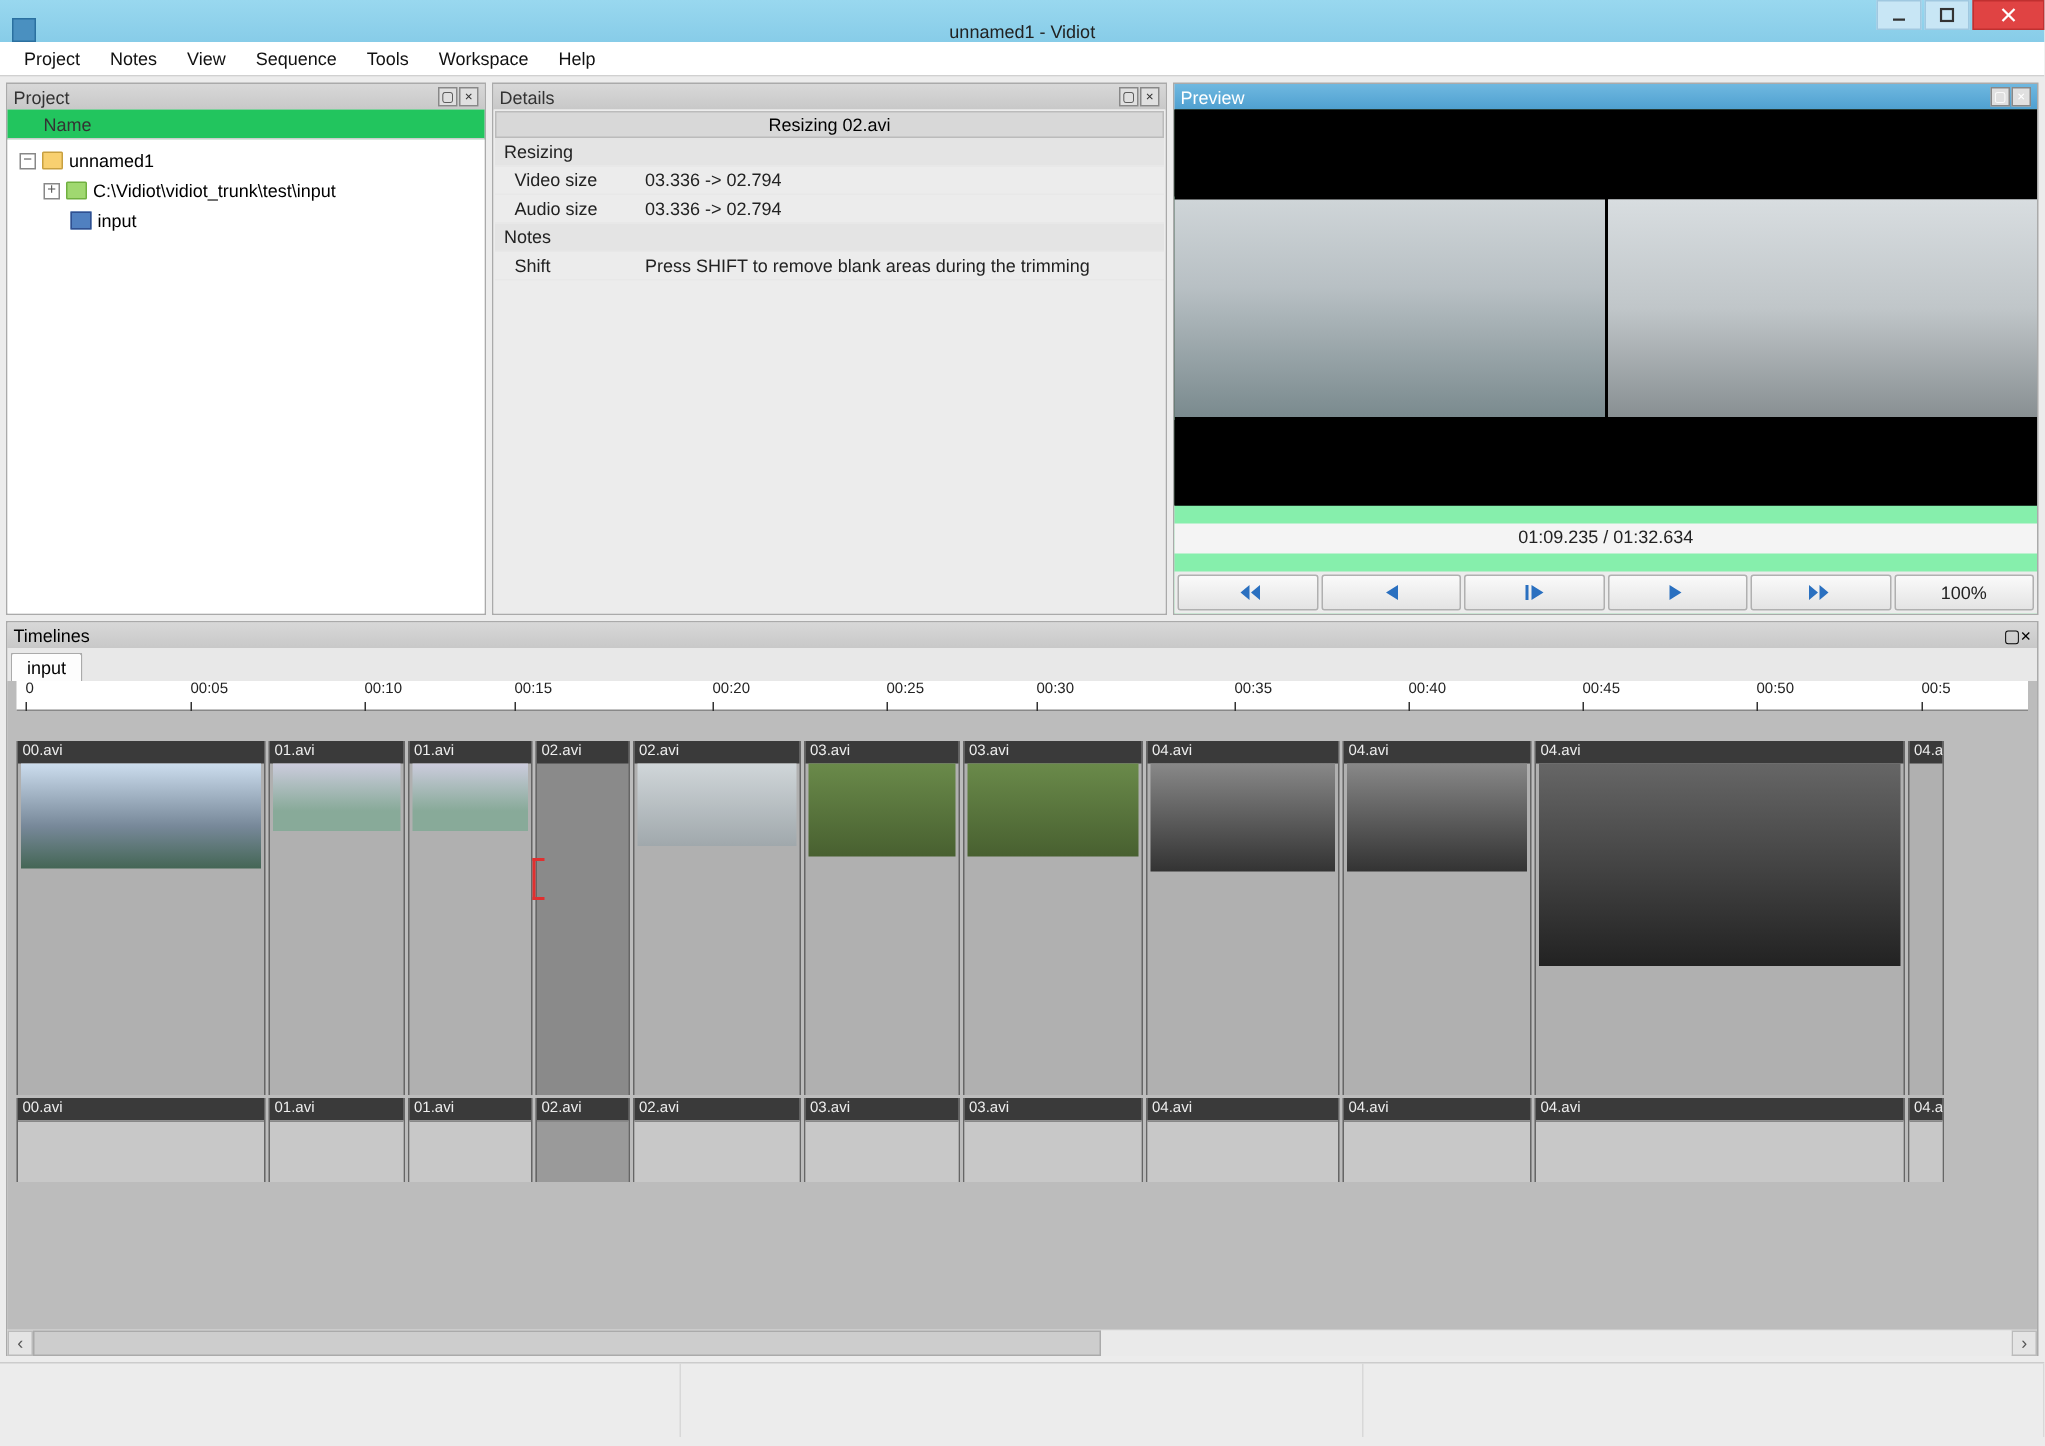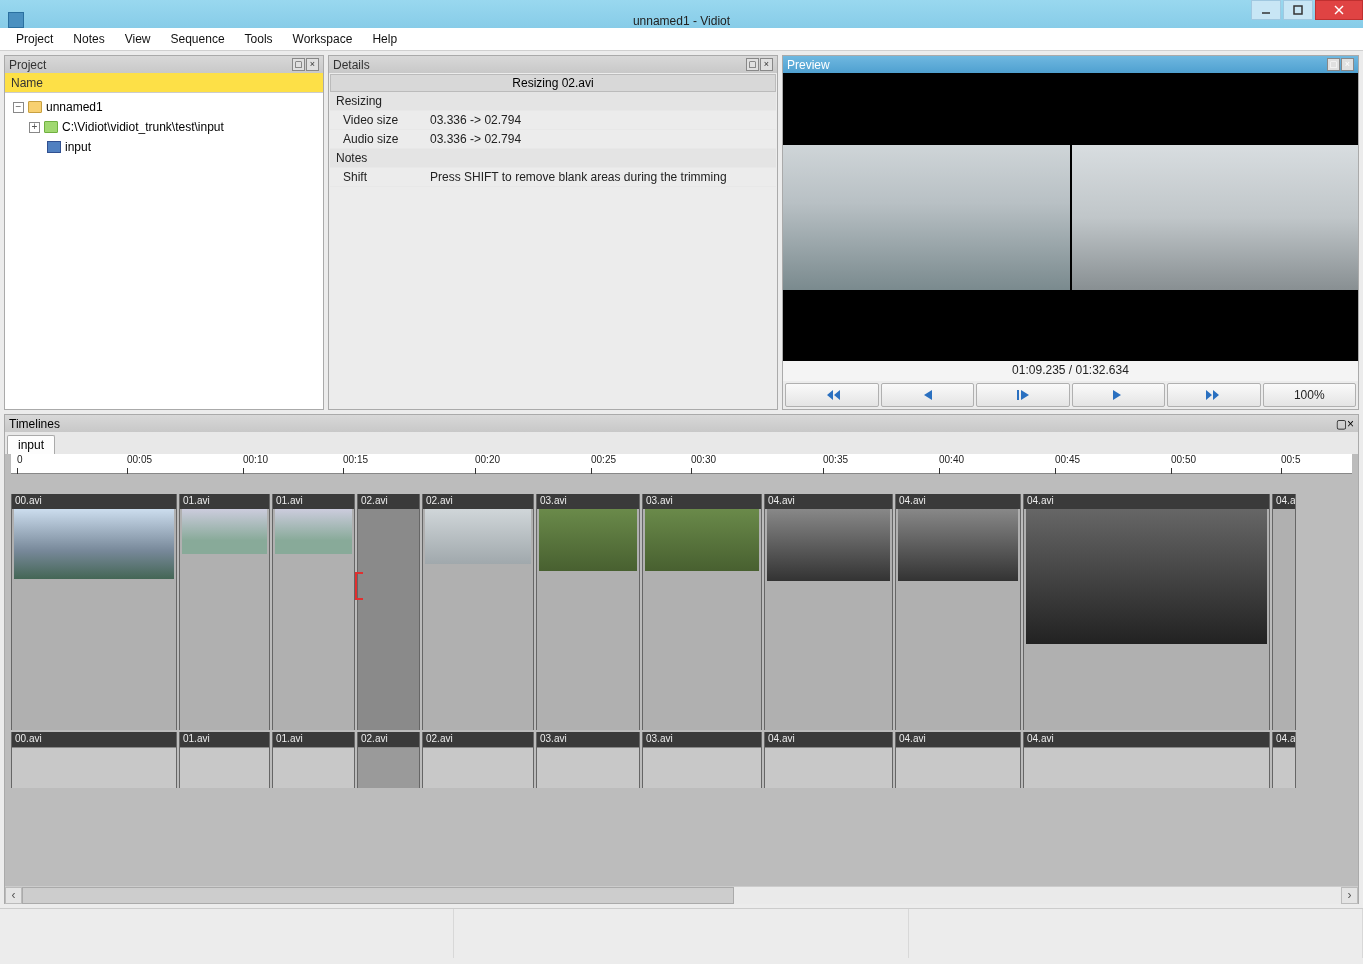--- a/index.html
+++ b/index.html
@@ -21,42 +21,42 @@
 
 .upper { display: flex; height: 363px; padding: 4px; gap: 4px; }
 .panel { border: 1px solid #aaa; background: #ececec; display: flex; flex-direction: column; }
 .panel-header { height: 17px; background: linear-gradient(#d8d8d8, #c8c8c8); display: flex; align-items: center; padding: 0 4px; font-size: 11px; color: #333; }
 .panel-header.active { background: linear-gradient(#6fb8e0, #4fa0d0); color: #fff; }
 .panel-header .sp { flex: 1; }
 .panel-header .hbtn { width: 13px; height: 13px; border: 1px solid #888; background: #e0e0e0; margin-left: 1px; display: flex; align-items: center; justify-content: center; font-size: 9px; line-height: 1; }
 
 
 .project-panel { width: 320px; }
-.proj-columns { height: 20px; background: #fde047; border-bottom: 1px solid #ccc; display: flex; align-items: center; padding: 0 6px; color: #333; }
+.proj-columns { height: 20px; background: #22c55e; border-bottom: 1px solid #ccc; display: flex; align-items: center; padding: 0 24px; color: #333; }
 .tree { flex: 1; background: #fff; padding: 4px; overflow: auto; }
 .tree-row { display: flex; align-items: center; height: 20px; gap: 4px; padding-left: 4px; }
 .tree-row.l1 { padding-left: 20px; }
 .tree-row.l2 { padding-left: 38px; }
 .exp { width: 11px; height: 11px; border: 1px solid #888; display: flex; align-items: center; justify-content: center; font-size: 10px; color: #555; line-height: 1; background: #fff; }
 .folder-icon { width: 14px; height: 12px; background: #f8d070; border: 1px solid #c8a040; border-radius: 1px; }
 .folder-icon.home { background: #a0d870; border-color: #70b040; }
 .file-icon { width: 14px; height: 12px; background: #5080c0; border: 1px solid #305090; }
 
 
 .details-panel { width: 450px; }
 .details-body { flex: 1; background: #ececec; padding: 1px; }
 .d-title { background: #d8d8d8; border: 1px solid #bbb; text-align: center; padding: 1px; font-size: 12px; }
 .d-tbl { width: 100%; border-collapse: collapse; }
 .d-tbl td { padding: 2px 6px; font-size: 12px; color: #222; border-bottom: 1px solid #e8e8e8; }
 .d-tbl td.k { width: 94px; padding-left: 13px; }
 .d-tbl .section td { background: #e4e4e4; font-weight: normal; }
 
 
 .preview-panel { flex: 1; }
-.preview-body { flex: 1; display: flex; flex-direction: column; background: #86efac; }
+.preview-body { flex: 1; display: flex; flex-direction: column; background: #86efac; gap: 12px; }
 .vid-area { flex: 1; background: #000; display: flex; flex-direction: column; justify-content: center; gap: 2px; padding: 0; }
 .vid-row { display: flex; gap: 2px; height: 145px; }
 .vid-frame { flex: 1; background: linear-gradient(#cfd5d8 0%, #b8c0c4 40%, #7a8a8e 100%); position: relative; }
 .vid-frame.city::after { content:""; position:absolute; inset:0; background: linear-gradient(#d8dde0 0%, #c0c6c9 50%, #888f92 100%); }
 .timecode { height: 20px; background: #f4f4f4; text-align: center; padding: 2px; font-size: 12px; color: #222; }
 .transport { display: flex; gap: 2px; padding: 2px; background: #ececec; }
 .tbtn { flex: 1; height: 24px; background: linear-gradient(#fafafa,#e4e4e4); border: 1px solid #b0b0b0; border-radius: 2px; display: flex; align-items: center; justify-content: center; color: #2a70c0; cursor: pointer; }
 .zoom-label { flex: 1; height: 24px; border: 1px solid #b0b0b0; background: linear-gradient(#fafafa,#e4e4e4); border-radius: 2px; display: flex; align-items: center; justify-content: center; color: #222; }
 
 

